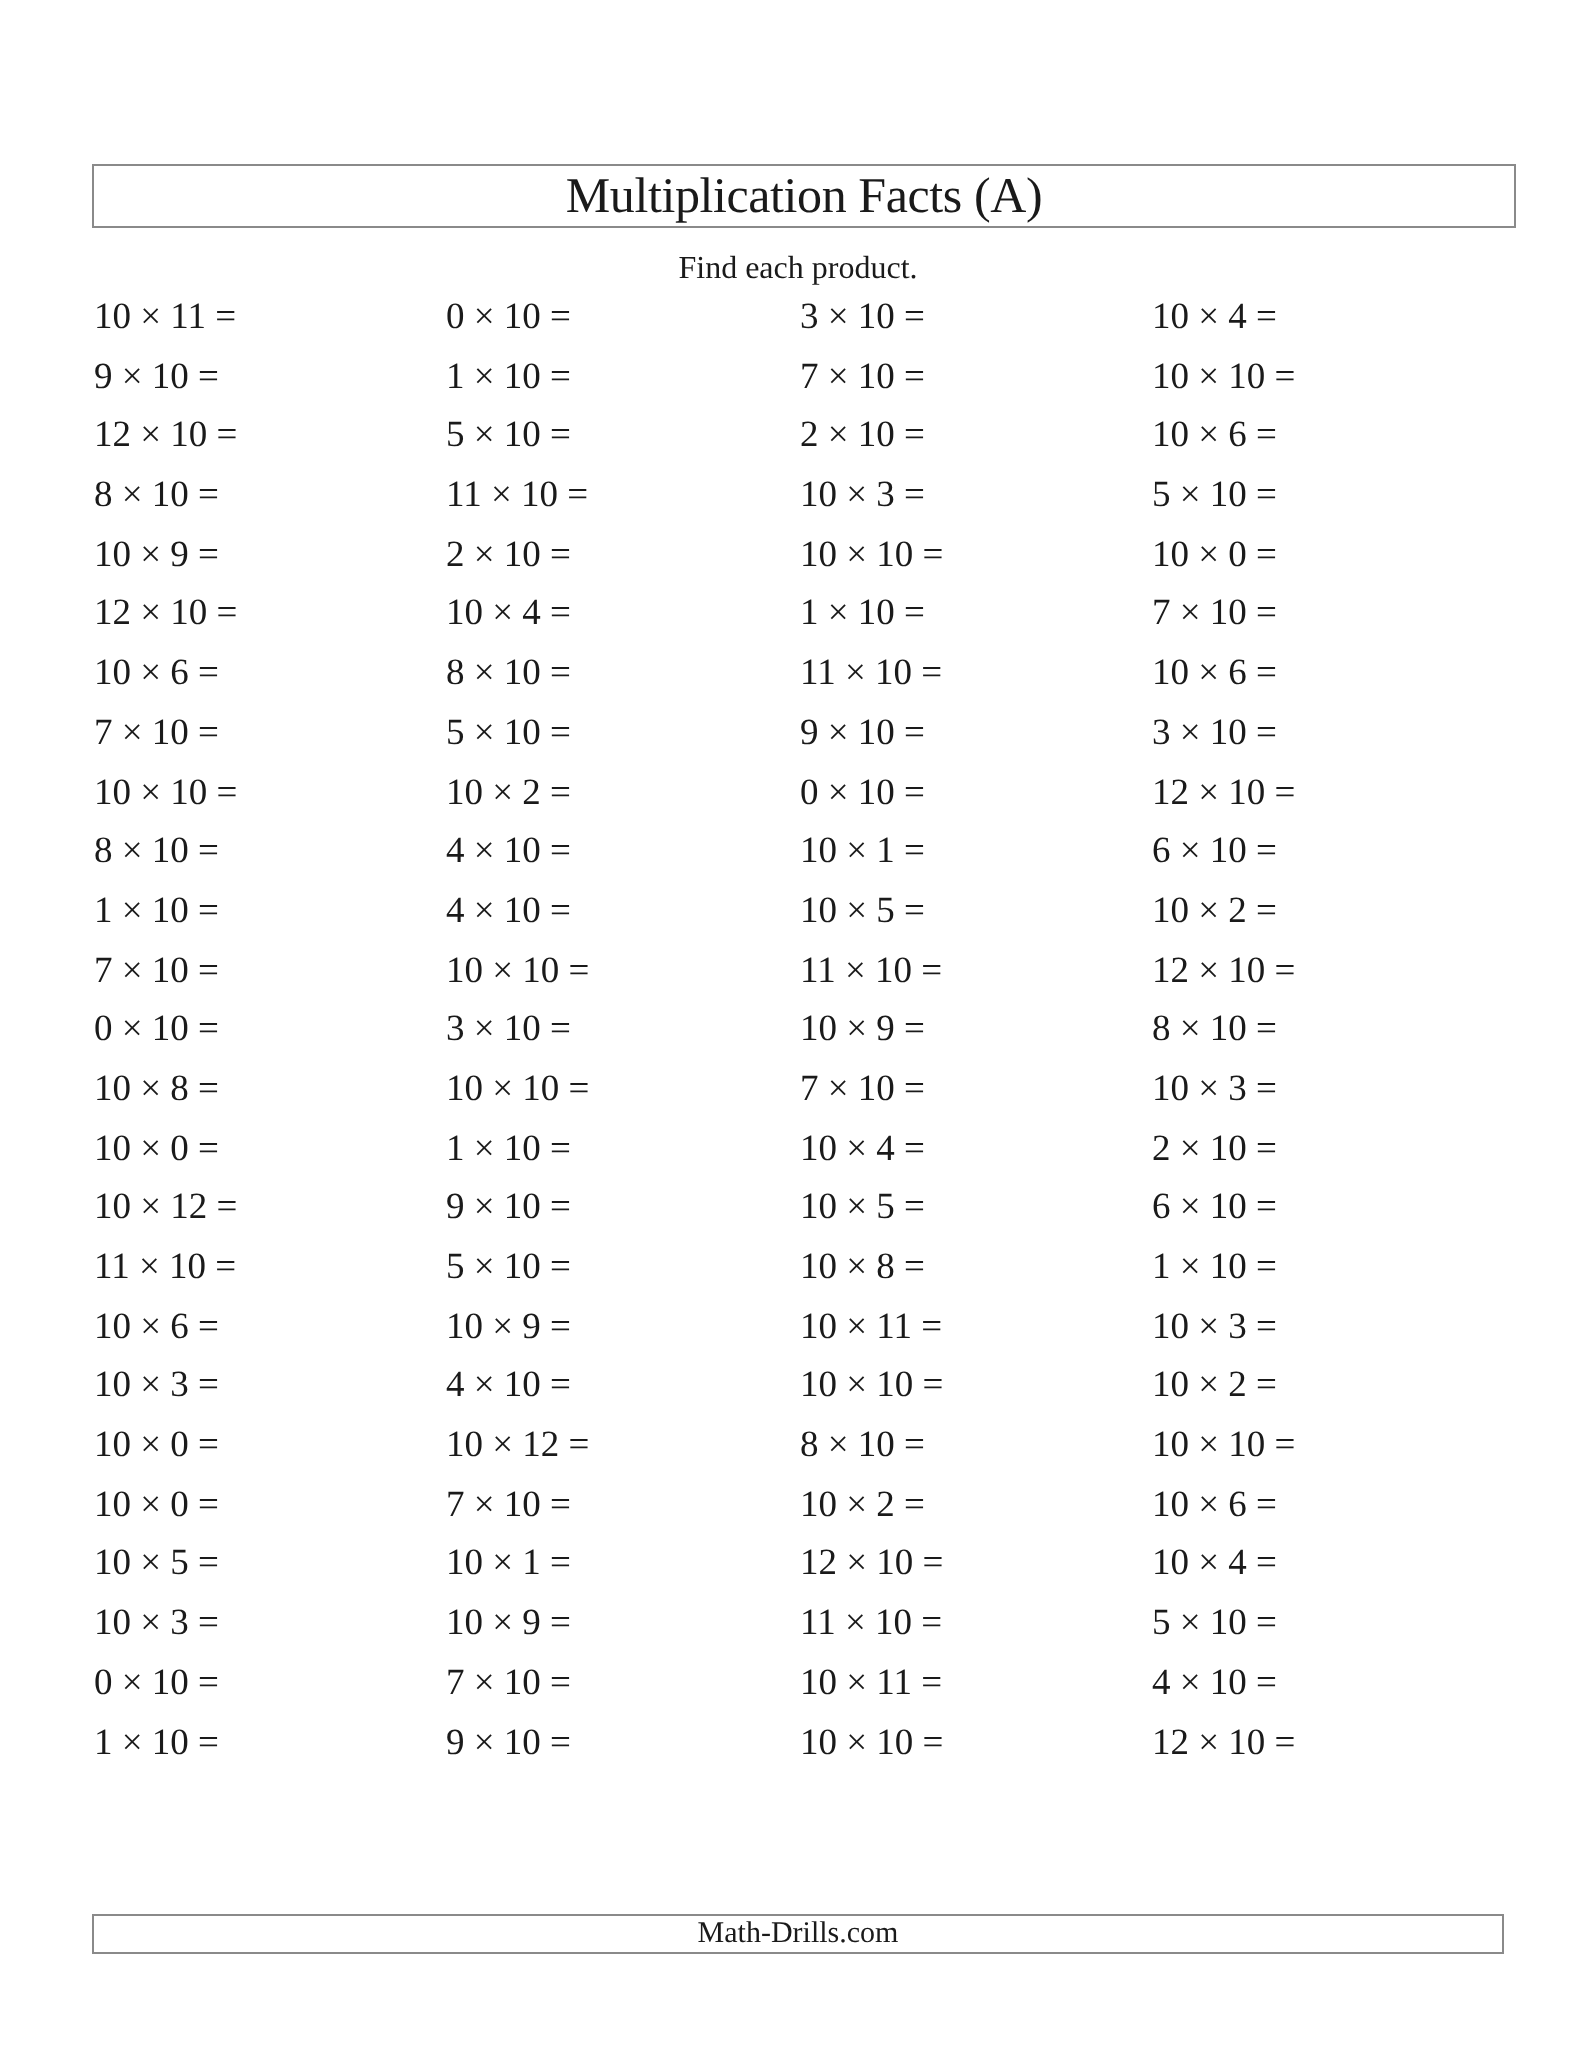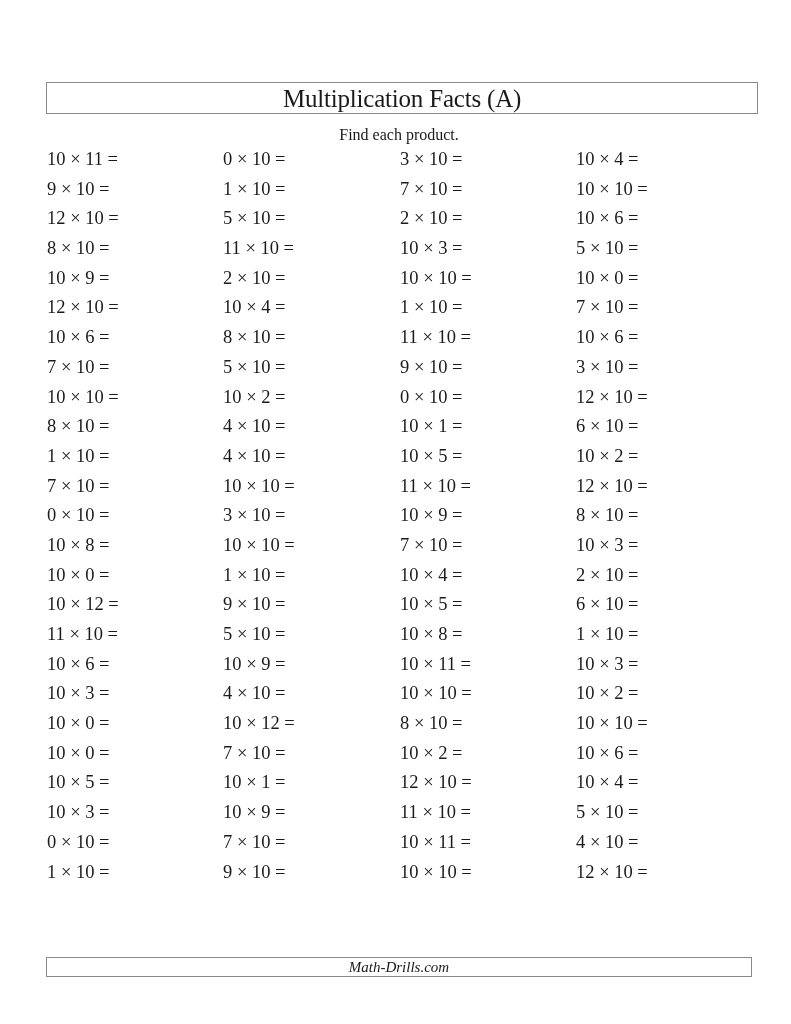--- a/index.html
+++ b/index.html
@@ -67,21 +67,20 @@
       position: absolute;
       left: 46px;
       top: 957px;
       width: 706px;
       height: 20px;
       border: 1px solid #8a8a8a;
       box-sizing: border-box;
       display: flex;
       align-items: center;
       justify-content: center;
-      font-style: italic;
     }
     .footer-text {
       font-size: 15px;
       line-height: 1;
     }
   </style>
 </head>
 <body>
 
 <div class="title-box">

